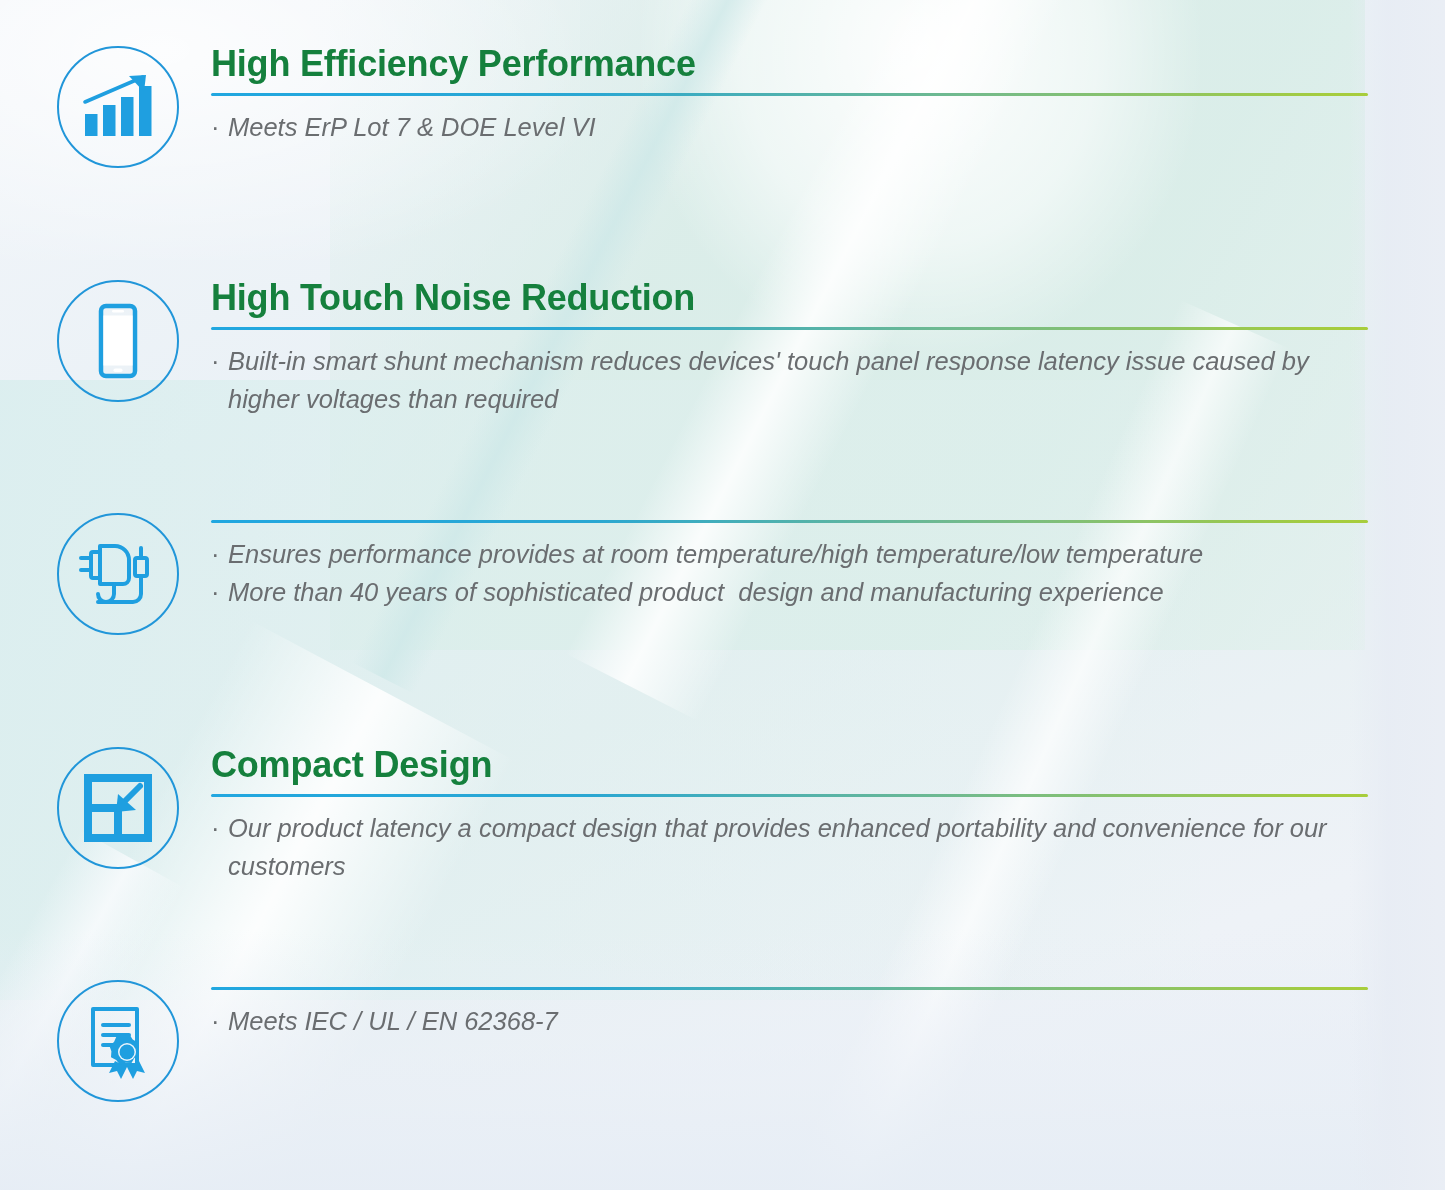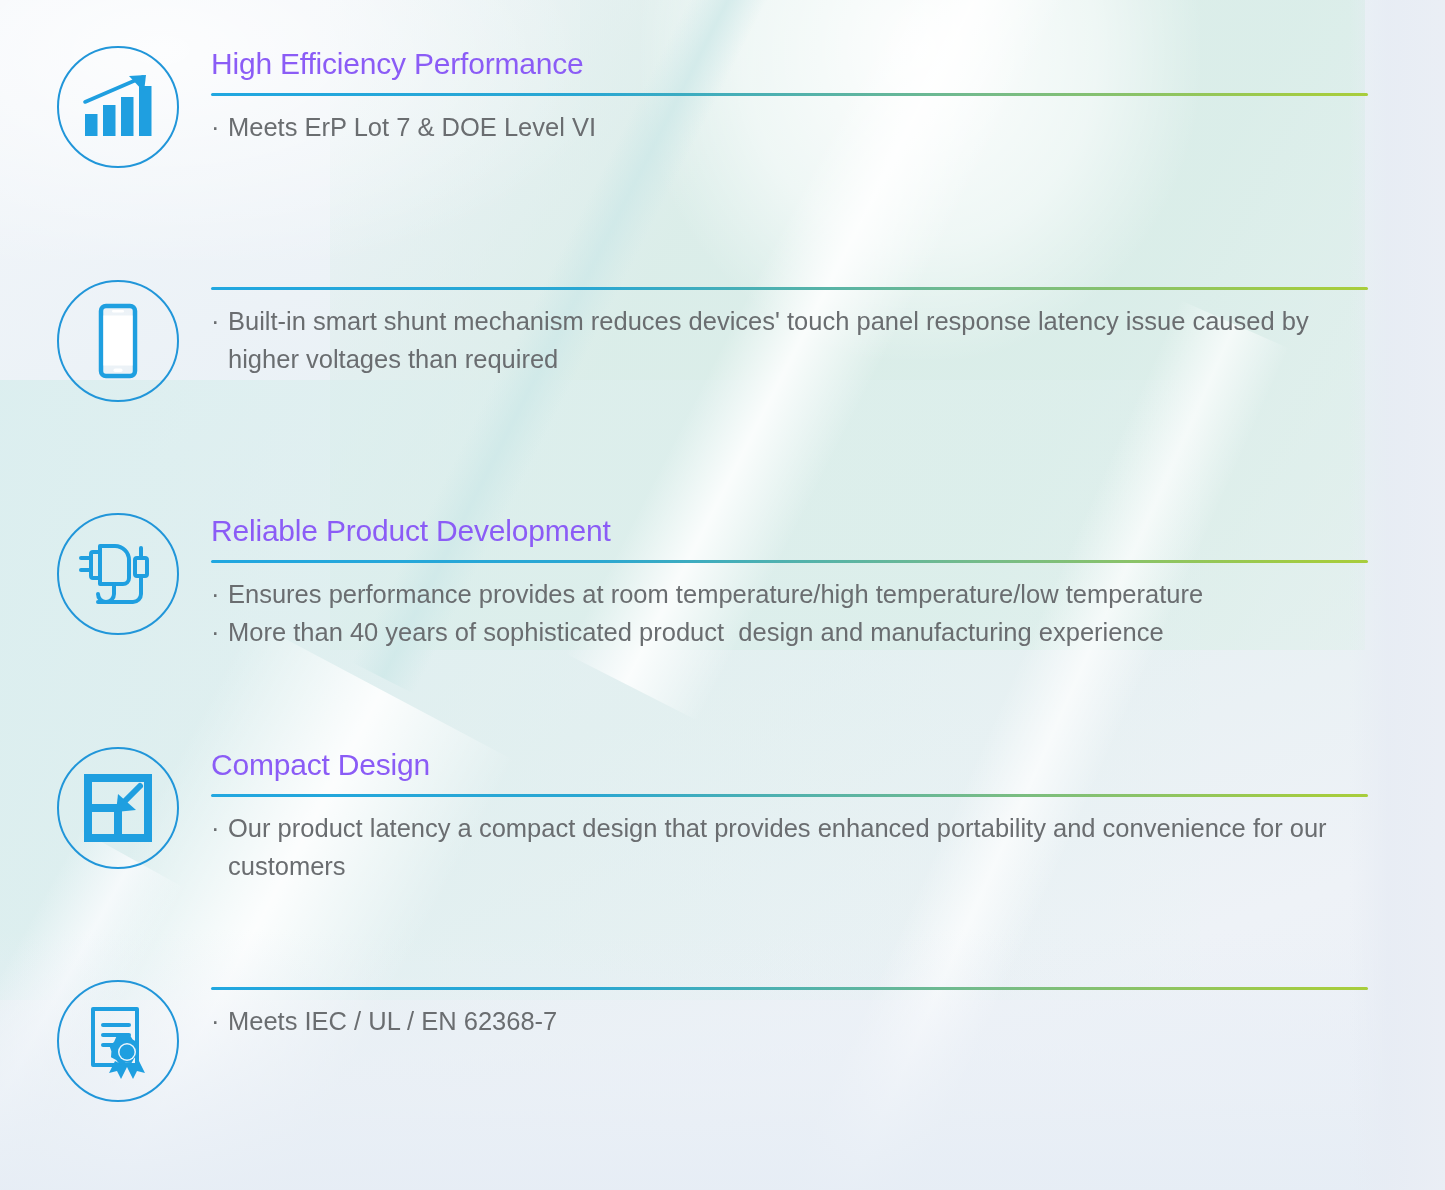--- a/index.html
+++ b/index.html
@@ -126,23 +126,23 @@
     box-sizing: border-box;
   }
   .icon-circle svg { display: block; }
 
   .content {
     position: absolute;
     left: 211px;
     right: 77px;
   }
   .feat-title {
-    color: #8b5cf6;
-    font-weight: normal;
-    font-size: 30px;
+    color: #15803d;
+    font-weight: bold;
+    font-size: 36px;
     letter-spacing: -0.2px;
     line-height: 40px;
     white-space: nowrap;
     margin: 0;
   }
   .divider {
     height: 3px;
     width: 1157px;
     margin-top: 9px;
     background: linear-gradient(90deg, #21a7e0 0%, #2aa7d2 33%, #74bb8b 66%, #a4cc3f 96%, #a8cd3c 100%);
@@ -158,20 +158,21 @@
     line-height: 38px;
     white-space: pre-wrap;
   }
   .bullet .dot {
     flex: 0 0 auto;
     width: 17px;
     color: #6a6d70;
   }
   .bullet .btext {
     flex: 1 1 auto;
+    font-style: italic;
   }
 
   
   #feature-0 { top: 44px; }
   #feature-1 { top: 278px; }
   #feature-2 { top: 511px; }
   #feature-3 { top: 745px; }
   #feature-4 { top: 978px; }
 </style>
 </head>
@@ -224,20 +225,21 @@
         <div class="icon-circle">
           <svg width="56" height="76" viewBox="0 0 56 76" aria-hidden="true">
             <rect x="11" y="3" width="34" height="70" rx="5" ry="5" fill="none" stroke="#1f9fe0" stroke-width="4.5"></rect>
             <rect x="13.5" y="12.5" width="29" height="50" fill="#ffffff" stroke="none"></rect>
             <rect x="22" y="7" width="12" height="2.6" rx="1.3" fill="#ffffff"></rect>
             <rect x="23.5" y="65.5" width="9" height="3.4" rx="1.7" fill="#ffffff"></rect>
           </svg>
         </div>
       </div>
       <div class="content">
+        <div class="feat-title">High Touch Noise Reduction</div>
         <div class="divider"></div>
         <div class="bullets">
           <div class="bullet">
             <span class="dot">·</span>
             <span class="btext">Built-in smart shunt mechanism reduces devices' touch panel response latency issue caused by higher voltages than required</span>
           </div>
         </div>
       </div>
     </div>
 
@@ -252,21 +254,20 @@
               <path d="M6 34 H16"></path>
               <path d="M39 48 V58 a8 8 0 0 1 -8 8 H31 a8 8 0 0 1 -8 -8"></path>
               <path d="M23 66 H58 a8 8 0 0 0 8 -8 V40"></path>
               <rect x="60" y="22" width="12" height="18" rx="2"></rect>
               <path d="M66 22 V12"></path>
             </g>
           </svg>
         </div>
       </div>
       <div class="content">
-        <div class="feat-title">Reliable Product Development</div>
         <div class="divider"></div>
         <div class="bullets">
           <div class="bullet">
             <span class="dot">·</span>
             <span class="btext">Ensures performance provides at room temperature/high temperature/low temperature</span>
           </div>
           <div class="bullet">
             <span class="dot">·</span>
             <span class="btext">More than 40 years of sophisticated product  design and manufacturing experience</span>
           </div>

